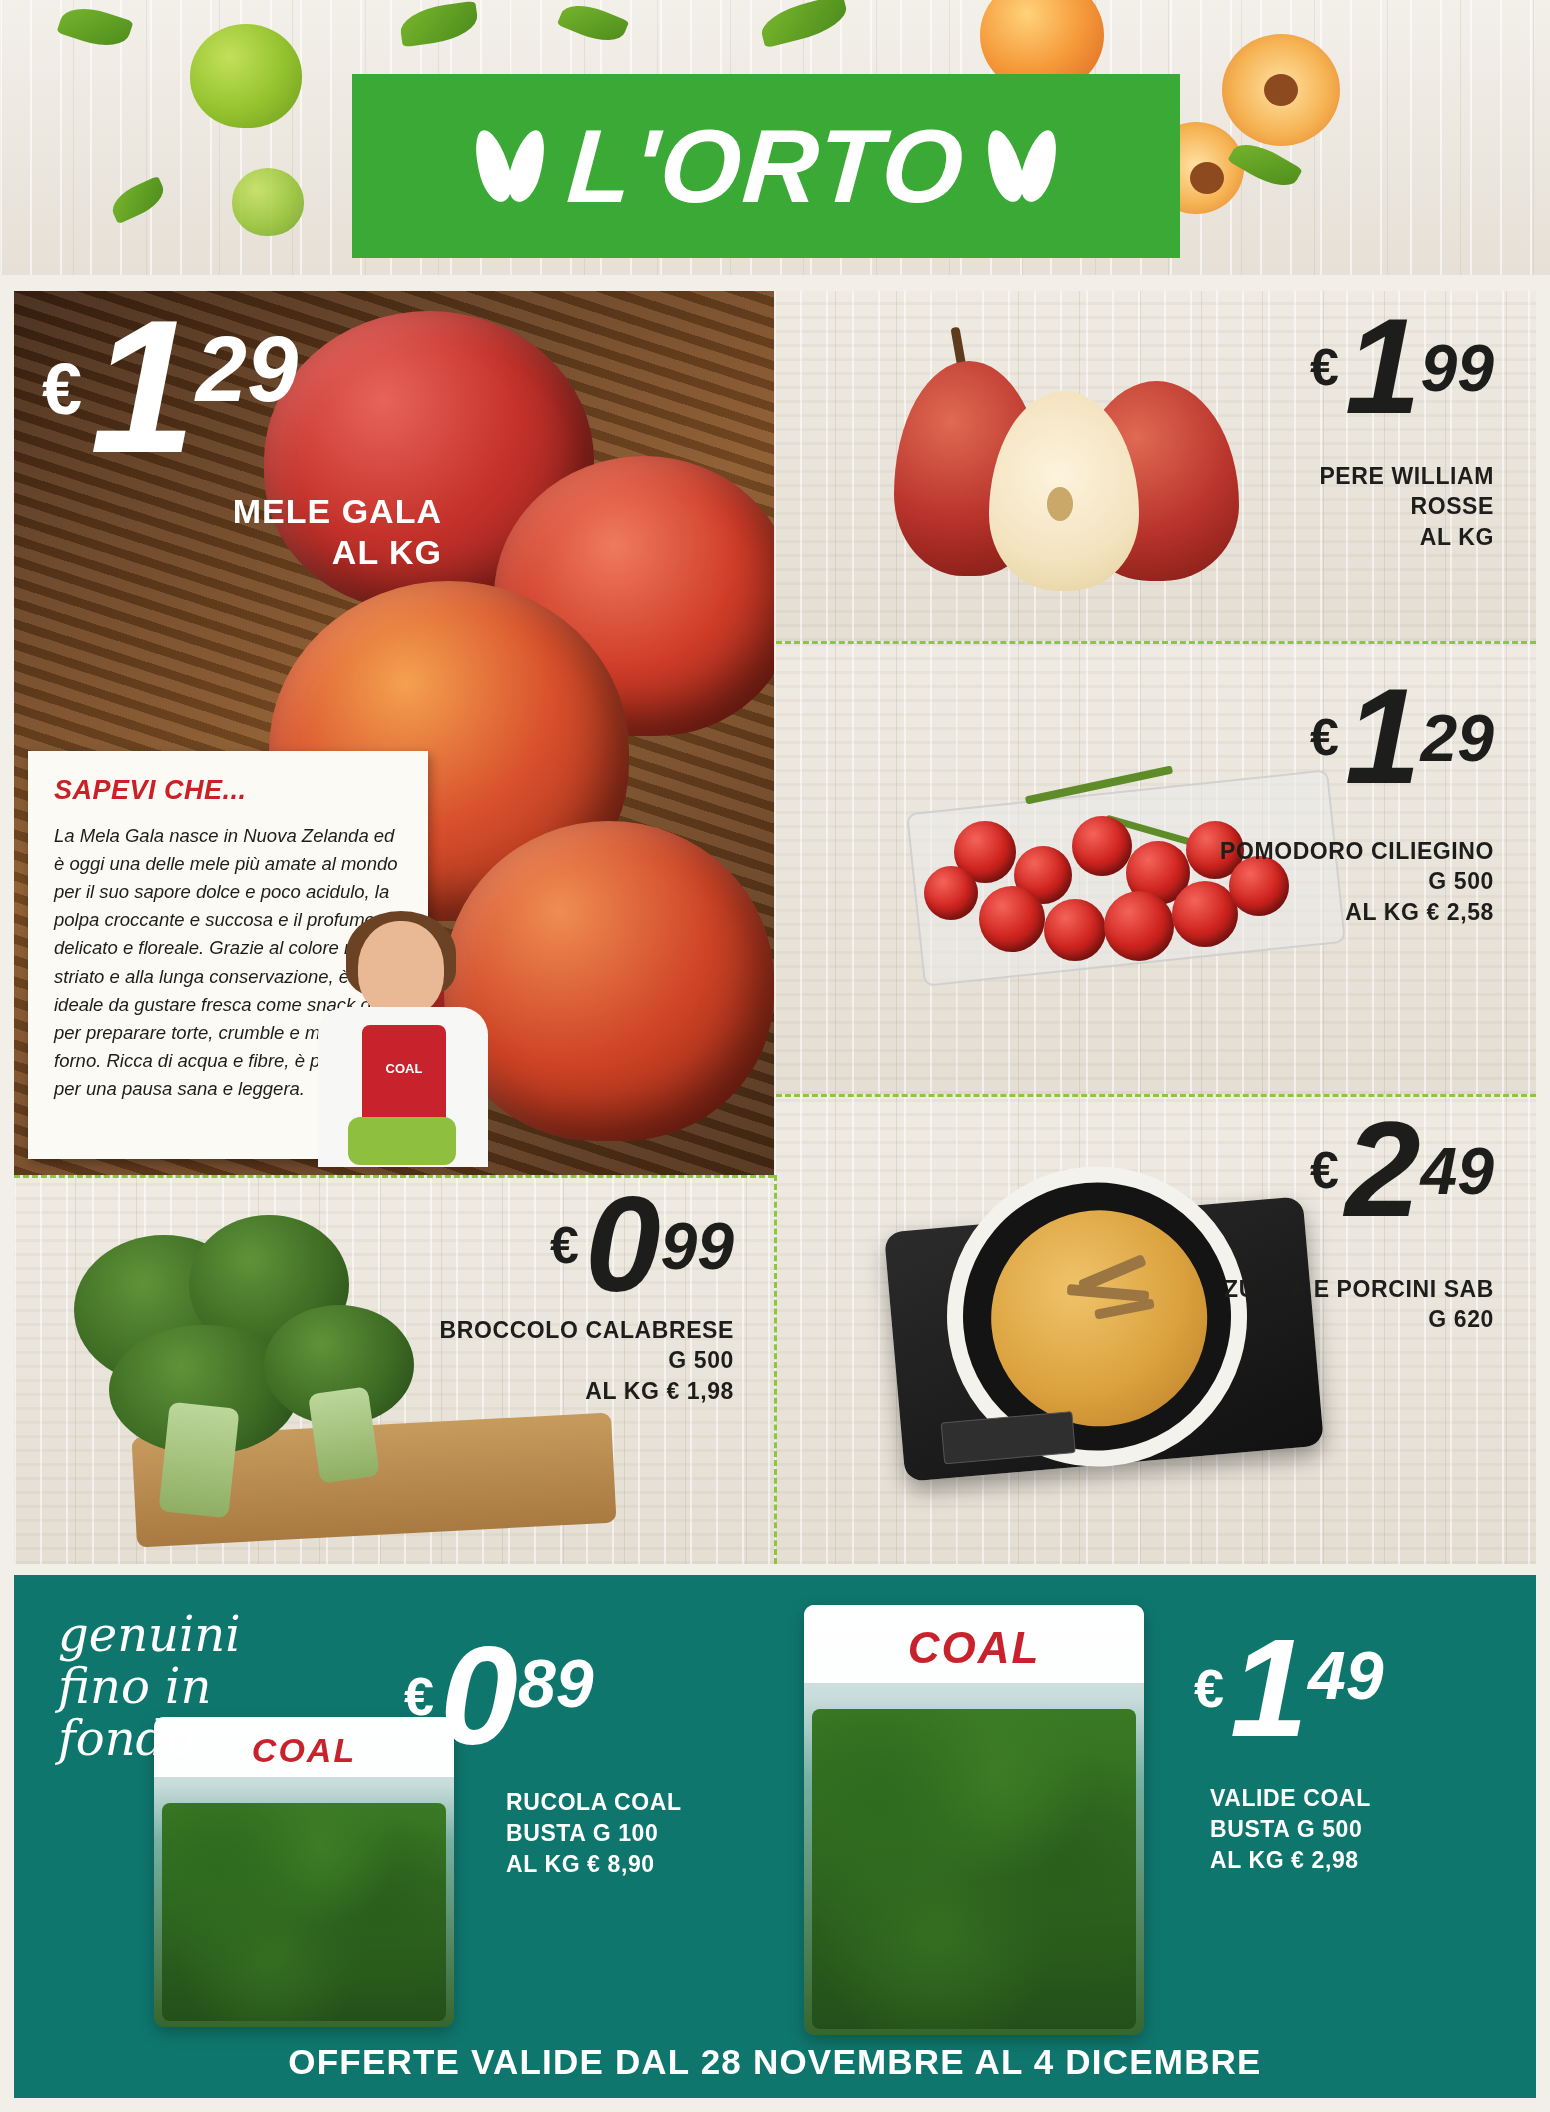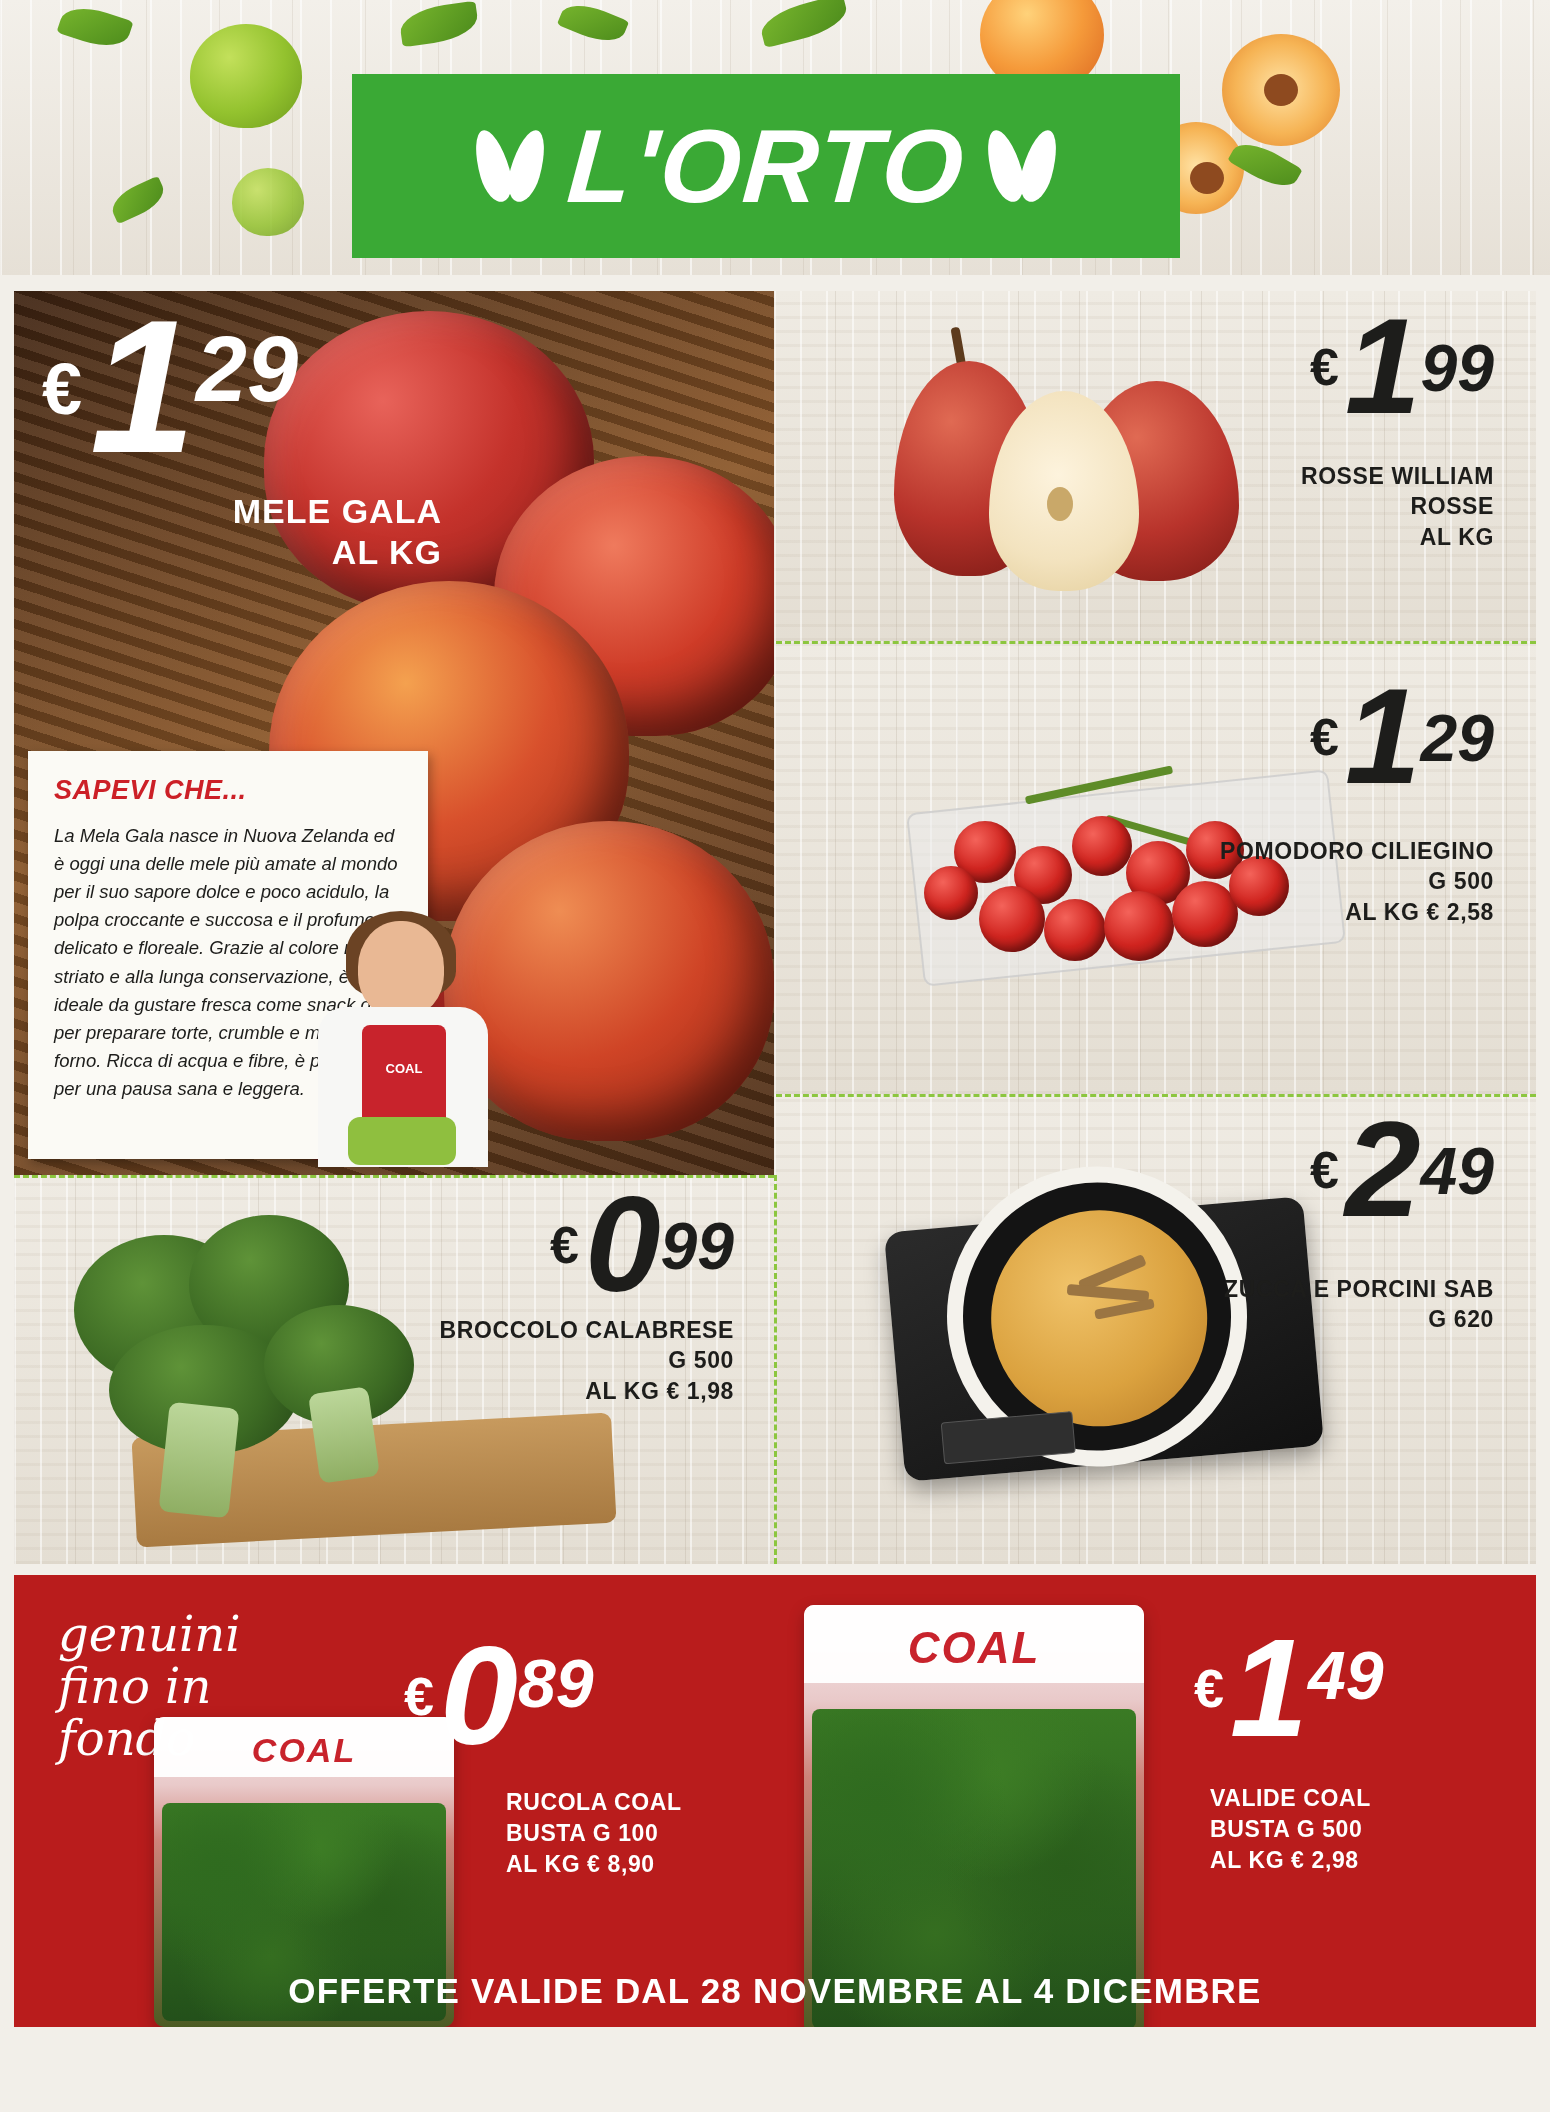--- a/index.html
+++ b/index.html
@@ -405,22 +405,22 @@
     width: 130px; height: 40px;
     background: #2f2f2f;
     border: 1px solid #555;
     border-radius: 4px;
   }
 
   
   .green-band {
     position: absolute;
     left: 14px; top: 1575px;
-    width: 1522px; height: 452px;
-    background: #b91c1c;
+    width: 1522px; height: 523px;
+    background: #0f766e;
     overflow: hidden;
   }
   .genuini {
     position: absolute;
     left: 44px; top: 34px;
     color: #ffffff;
     font-size: 48px;
     font-style: italic;
     line-height: 1.08;
     font-family: "DejaVu Serif", serif;
@@ -564,21 +564,21 @@
       </div>
 
       <div class="price-blk" style="left:350px; top:20px; width:370px; display:flex; justify-content:flex-end;">
         <div class="price-line">
           <span class="euro">€</span>
           <span class="int">1</span>
           <span class="dec">99</span>
         </div>
       </div>
       <div class="prod-desc" style="left:300px; top:170px; width:420px;">
-        <div>ROSSE WILLIAM</div>
+        <div>PERE WILLIAM</div>
         <div>ROSSE</div>
         <div>AL KG</div>
       </div>
     </div>
 
     <div class="cell cell-pomodoro wood-light">
       <div class="tom-tray"></div>
       <div class="tstem" style="left:250px; top:140px; width:150px; height:8px; transform:rotate(-12deg);"></div>
       <div class="tstem" style="left:330px; top:190px; width:120px; height:7px; transform:rotate(16deg);"></div>
 

